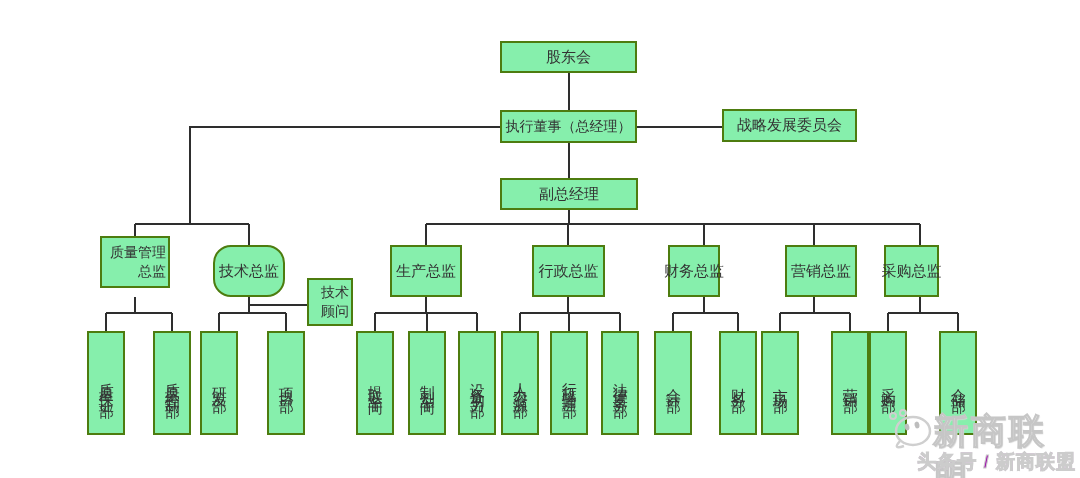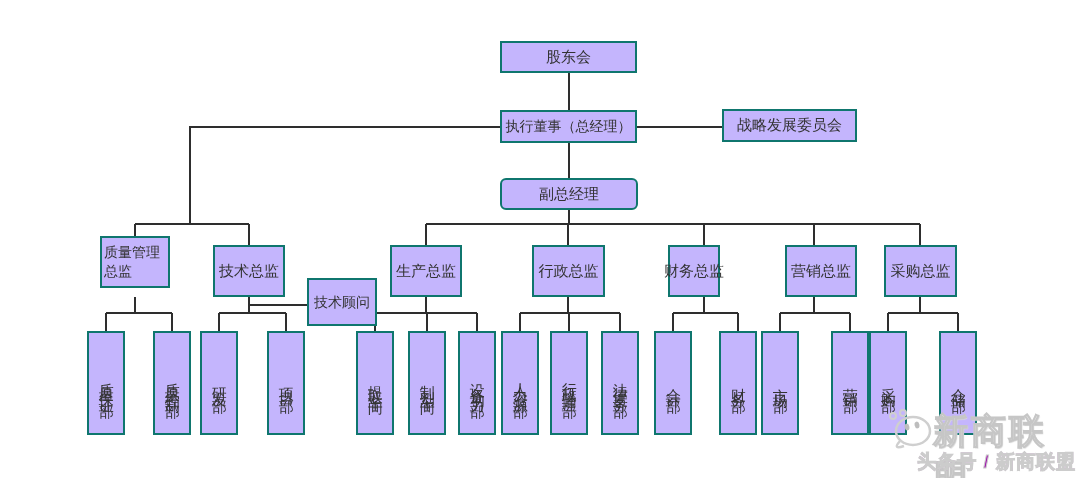--- a/index.html
+++ b/index.html
@@ -7,27 +7,27 @@
     position:relative;
     width:1080px;height:478px;
     background:#ffffff;
     font-family:"Liberation Sans", sans-serif;
     overflow:hidden;
   }
   .wires{position:absolute;left:0;top:0;width:1080px;height:478px;}
   .node{
     position:absolute;
     box-sizing:border-box;
-    border:2px solid #0f766e;
-    background:#c4b5fd;
+    border:2px solid #4d7c0f;
+    background:#86efac;
     color:#333333;
     display:flex;
     align-items:center;
     justify-content:center;
-    text-align:left;
+    text-align:right;
     font-size:15px;
     white-space:nowrap;
     line-height:1.35;
   }
   .node.small{font-size:14px;}
   .node.wrap{white-space:normal;padding:1px 2px;}
   .node.vert{
     writing-mode:vertical-rl;
     text-orientation:upright;
     letter-spacing:5px;
@@ -87,30 +87,30 @@
     <path d="M814 297 V313 M780 313 H850 M780 313 V331 M850 313 V331"></path>
 
     <path d="M920 297 V313 M888 313 H958 M888 313 V331 M958 313 V331"></path>
   </svg>
 
   <div class="node" style="left:500px;top:41px;width:137px;height:32px;">股东会</div>
 
   <div class="node small" style="left:500px;top:110px;width:137px;height:33px;">执行董事（总经理）</div>
   <div class="node" style="left:722px;top:109px;width:135px;height:33px;">战略发展委员会</div>
 
-  <div class="node" style="left:500px;top:178px;width:138px;height:32px;border-radius:6px;">副总经理</div>
+  <div class="node" style="left:500px;top:178px;width:138px;height:32px;">副总经理</div>
 
   <div class="node small wrap" style="left:100px;top:236px;width:70px;height:52px;">质量管理总监</div>
-  <div class="node" style="left:213px;top:245px;width:72px;height:52px;">技术总监</div>
-  <div class="node small wrap" style="left:307px;top:278px;width:70px;height:48px;">技术顾问</div>
+  <div class="node" style="left:213px;top:245px;width:72px;height:52px;border-radius:18px;">技术总监</div>
+  <div class="node small wrap" style="left:307px;top:278px;width:46px;height:48px;">技术顾问</div>
   <div class="node" style="left:390px;top:245px;width:72px;height:52px;">生产总监</div>
   <div class="node" style="left:532px;top:245px;width:73px;height:52px;">行政总监</div>
   <div class="node" style="left:668px;top:245px;width:52px;height:52px;">财务总监</div>
   <div class="node" style="left:778px;top:245px;width:72px;height:52px;margin-left:7px;">营销总监</div>
-  <div class="node" style="left:884px;top:245px;width:73px;height:52px;">采购总监</div>
+  <div class="node" style="left:884px;top:245px;width:55px;height:52px;">采购总监</div>
 
   <div class="node vert" style="left:87px;top:331px;width:38px;height:104px;">质量保证部</div>
   <div class="node vert" style="left:153px;top:331px;width:38px;height:104px;">质量控制部</div>
   <div class="node vert" style="left:200px;top:331px;width:38px;height:104px;">研发部</div>
   <div class="node vert" style="left:267px;top:331px;width:38px;height:104px;">项目部</div>
   <div class="node vert" style="left:356px;top:331px;width:38px;height:104px;">提取车间</div>
   <div class="node vert" style="left:408px;top:331px;width:38px;height:104px;">制剂车间</div>
   <div class="node vert" style="left:458px;top:331px;width:38px;height:104px;">设备动力部</div>
   <div class="node vert" style="left:501px;top:331px;width:38px;height:104px;">人力资源部</div>
   <div class="node vert" style="left:550px;top:331px;width:38px;height:104px;">行政管理部</div>

